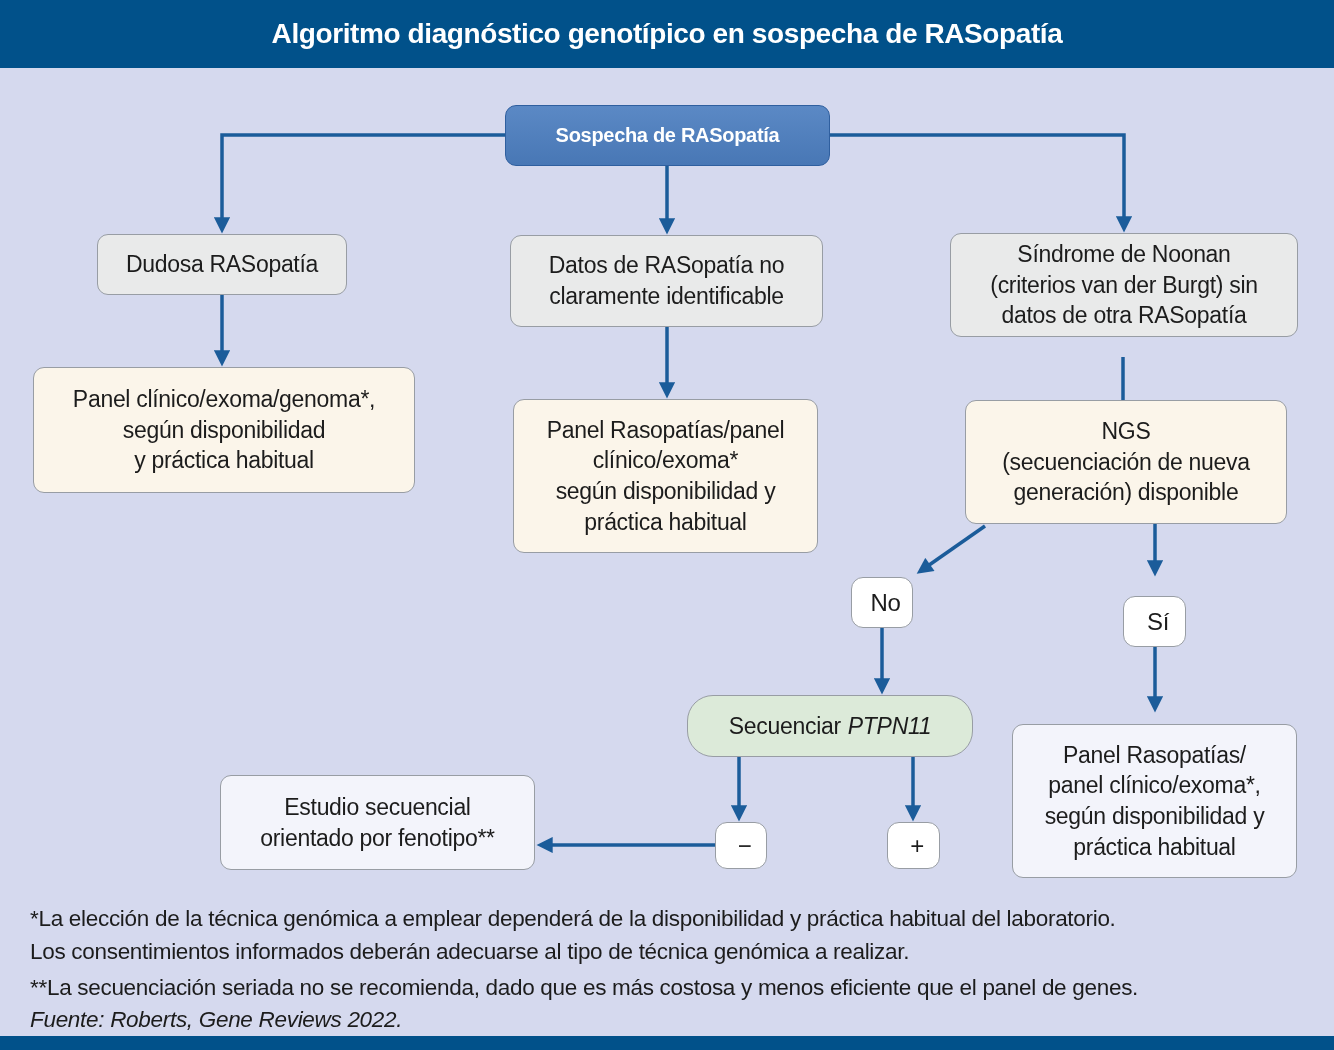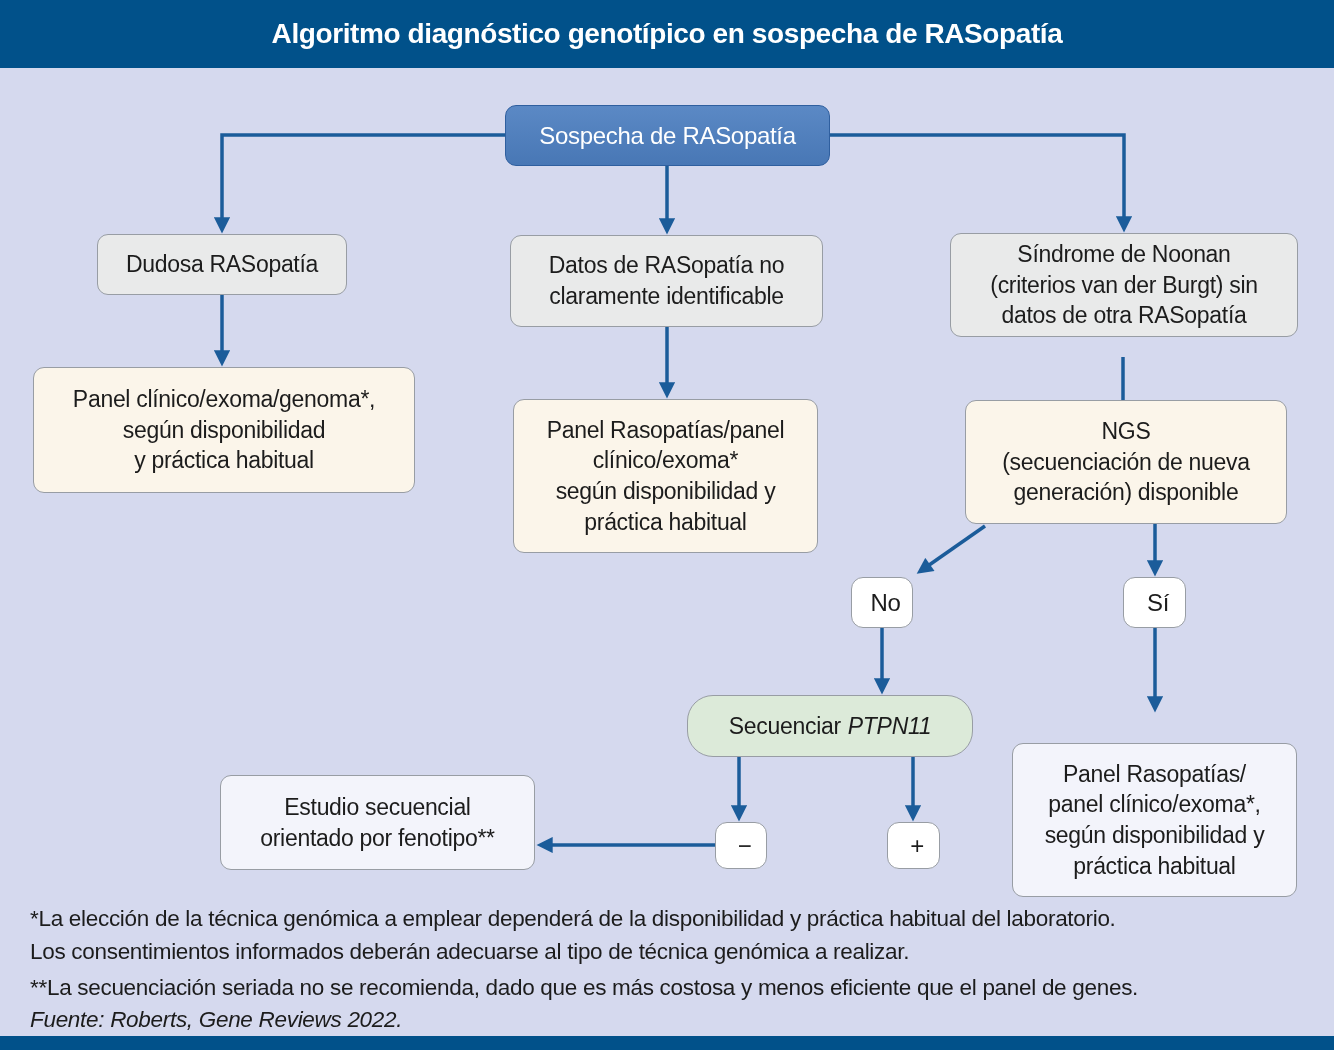--- a/index.html
+++ b/index.html
@@ -18,21 +18,21 @@
   .bar.bottom{top:1036px;height:14px;}
   .title{color:var(--title-text);font-size:28px;font-weight:bold;letter-spacing:-0.4px;}
   svg.connectors{position:absolute;left:0;top:0;pointer-events:none;}
   .conn{stroke:var(--connector);stroke-width:3.5;fill:none;}
   .arrowhead{fill:var(--connector);}
   .node{position:absolute;display:flex;align-items:center;justify-content:center;
         text-align:center;border:1.5px solid var(--node-border);border-radius:11px;
         color:var(--text-dark);font-size:23px;letter-spacing:-0.3px;line-height:1.33;}
   .node .lbl{white-space:pre-line;}
   .node.blue{background:linear-gradient(var(--node-blue-top),var(--node-blue-bottom));
-             border-color:var(--node-blue-border);color:#fff;font-weight:normal;font-size:24px;}
+             border-color:var(--node-blue-border);color:#fff;font-weight:bold;font-size:20px;}
   .node.gray{background:var(--node-gray);}
   .node.cream{background:var(--node-cream);}
   .node.green{background:var(--node-green);}
   .node.lavender{background:var(--node-lavender);}
   .node.white{background:var(--node-white);font-size:24px;border-radius:12px;padding-left:7px;}
   .gene{font-style:italic;margin-left:7px;}
   .footnote{position:absolute;left:30px;color:var(--text-dark);font-size:22.5px;
             letter-spacing:-0.3px;line-height:1.45;white-space:pre-line;}
   .footnote.italic{font-style:italic;}
 </style>
@@ -101,30 +101,30 @@
   <div class="node cream" style="left:965px;top:400px;width:322px;height:124px;">
     <span class="lbl">NGS
 (secuenciación de nueva
 generación) disponible</span>
   </div>
 
   <div class="node white" style="left:851px;top:577px;width:62px;height:51px;">
     <span class="lbl">No</span>
   </div>
 
-  <div class="node white" style="left:1123px;top:577px;width:63px;height:51px;">
+  <div class="node white" style="left:1123px;top:596px;width:63px;height:51px;">
     <span class="lbl">Sí</span>
   </div>
 
   <div class="node green" style="left:687px;top:695px;width:286px;height:62px;border-radius:26px;">
     <span>Secuenciar</span>
     <span class="gene">PTPN11</span>
   </div>
 
-  <div class="node lavender" style="left:1012px;top:743px;width:285px;height:154px;">
+  <div class="node lavender" style="left:1012px;top:724px;width:285px;height:154px;">
     <span class="lbl">Panel Rasopatías/
 panel clínico/exoma*,
 según disponibilidad y
 práctica habitual</span>
   </div>
 
   <div class="node lavender" style="left:220px;top:775px;width:315px;height:95px;">
     <span class="lbl">Estudio secuencial
 orientado por fenotipo**</span>
   </div>

